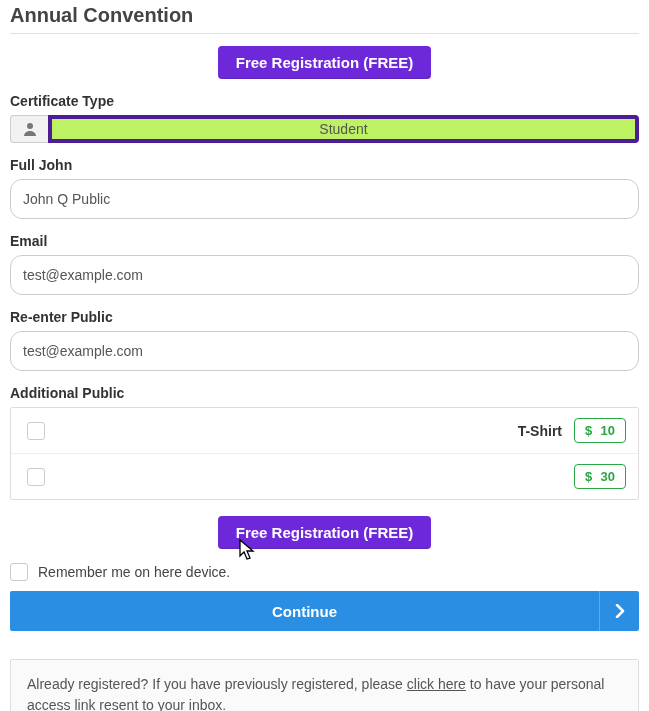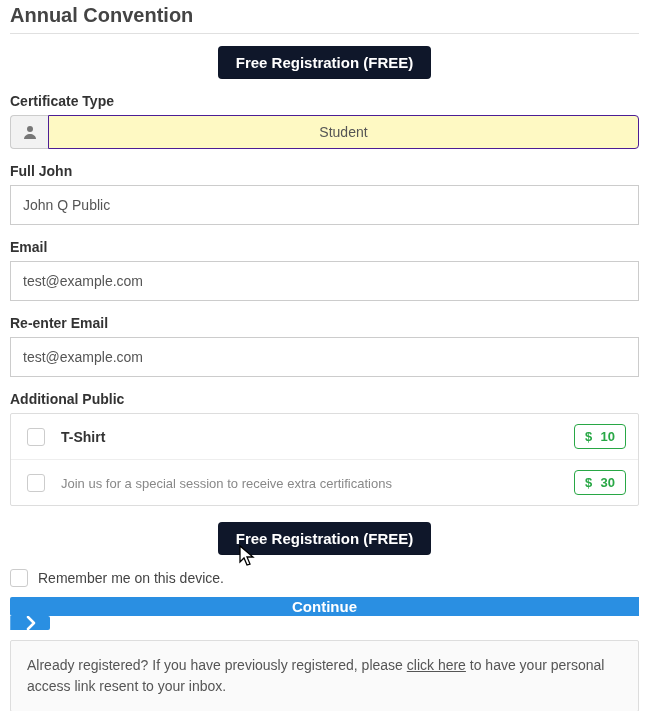--- a/index.html
+++ b/index.html
@@ -16,21 +16,21 @@
     font-size: 20px;
     font-weight: 600;
     color: #444;
     margin: 4px 0 0 0;
     padding-bottom: 6px;
   }
   .hr { height:1px; background:#e0e0e0; margin:0 0 12px 0; }
   .center { text-align:center; }
   .badge-free {
     display:inline-block;
-    background:#0f172a;
+    background:#6d28d9;
     color:#fff;
     font-weight:600;
     font-size:15px;
     padding:8px 18px;
     border-radius:4px;
     box-shadow: inset 0 -1px 0 rgba(0,0,0,.1);
   }
   .field-label {
     font-weight:600;
     color:#333;
@@ -42,32 +42,32 @@
     background:#f2f2f2;
     border:1px solid #ccc;
     border-right:none;
     border-radius:4px 0 0 4px;
     width:38px;
     display:flex; align-items:center; justify-content:center;
     color:#777;
   }
   .readonly-select {
     flex:1;
-    background:#fef9c3;
-    border:1px solid #4c1d95;
+    background:#bef264;
+    border:4px solid #4c1d95;
     border-radius:0 4px 4px 0;
-    height:34px;
+    height:28px;
     display:flex; align-items:center; justify-content:center;
     color:#555;
     font-size:14px;
   }
   .text-input {
     width:100%;
     border:1px solid #ccc;
-    border-radius:0;
+    border-radius:12px;
     height:40px;
     padding:0 12px;
     font-size:14px;
     color:#555;
     background:#fff;
   }
   .options-wrap {
     border:1px solid #ddd;
     border-radius:2px;
   }
@@ -83,38 +83,38 @@
     display:flex; justify-content:center;
   }
   .checkbox {
     width:18px;height:18px;
     border:1px solid #ccc;
     border-radius:3px;
     background:#fff;
     display:inline-block;
     cursor:pointer;
   }
-  .opt-main { flex:1; }
+  .opt-main { flex:1;text-align:right; }
   .opt-title { font-weight:600; color:#333; font-size:14px; }
   .opt-desc  { color:#888; font-size:13px; margin-top:2px; }
   .price-pill {
     border:1px solid #28a745;
     color:#28a745;
     background:#fff;
     border-radius:4px;
     padding:4px 10px;
     font-weight:600;
     font-size:13px;
     min-width:52px;
     text-align:right;
     white-space:nowrap;
   }
   .price-pill .cur { float:left; font-weight:600; }
   .remember { display:flex; align-items:center; gap:10px; margin:14px 0 10px 0; color:#444;}
-  .continue-bar { display:flex; margin-bottom:10px;flex-direction:column; }
+  .continue-bar { display:flex; margin-bottom:28px; }
   .continue-btn {
     flex:1;
     background:#2a8fe2;
     color:#fff;
     font-weight:600;
     font-size:15px;
     border:none;
     height:40px;
     border-radius:2px 0 0 2px;
     cursor:pointer;
@@ -165,21 +165,21 @@
   </div>
   <div class="readonly-select">Student</div>
 </div>
 
 <div class="field-label">Full John</div>
 <input class="text-input" value="John Q Public" style="">
 
 <div class="field-label">Email</div>
 <input class="text-input" value="test@example.com" style="">
 
-<div class="field-label">Re-enter Email</div>
+<div class="field-label">Re-enter Public</div>
 <input class="text-input" value="test@example.com" style="">
 
 <div class="field-label">Additional Public</div>
 <div class="options-wrap">
   <div class="option-row">
     <div class="opt-check">
         <span class="checkbox"></span>
       </div>
     <div class="opt-main">
       <div class="opt-title">T-Shirt</div>
@@ -187,39 +187,38 @@
     <div class="price-pill">
       <span class="cur">$</span>
       <span>10</span>
     </div>
   </div>
   <div class="option-row">
     <div class="opt-check">
         <span class="checkbox"></span>
       </div>
     <div class="opt-main">
-      <div class="opt-desc">Join us for a special session to receive extra certifications</div>
     </div>
     <div class="price-pill">
       <span class="cur">$</span>
       <span>30</span>
     </div>
   </div>
 </div>
 
 <div class="center rel" style="margin-top:16px;">
   <span class="badge-free">Free Registration (FREE)</span>
   <svg class="cursor" style="left:228px; top:22px;" width="20" height="24" viewBox="0 0 20 24">
     <path d="M2 2 L2 18 L6 14 L9 21 L12 20 L9 13 L15 13 Z" fill="#fff" stroke="#000" stroke-width="1.3"></path>
   </svg>
 </div>
 
 <div class="remember">
   <span class="checkbox"></span>
-  <span>Remember me on this device.</span>
+  <span>Remember me on here device.</span>
 </div>
 
 <div class="continue-bar">
   <button class="continue-btn">Continue</button>
   <div class="continue-arrow">
     <svg width="10" height="14" viewBox="0 0 10 14">
         <path d="M2 1 L8 7 L2 13" stroke="#fff" stroke-width="2.5" fill="none" stroke-linecap="round" stroke-linejoin="round"></path>
       </svg>
   </div>
 </div>

